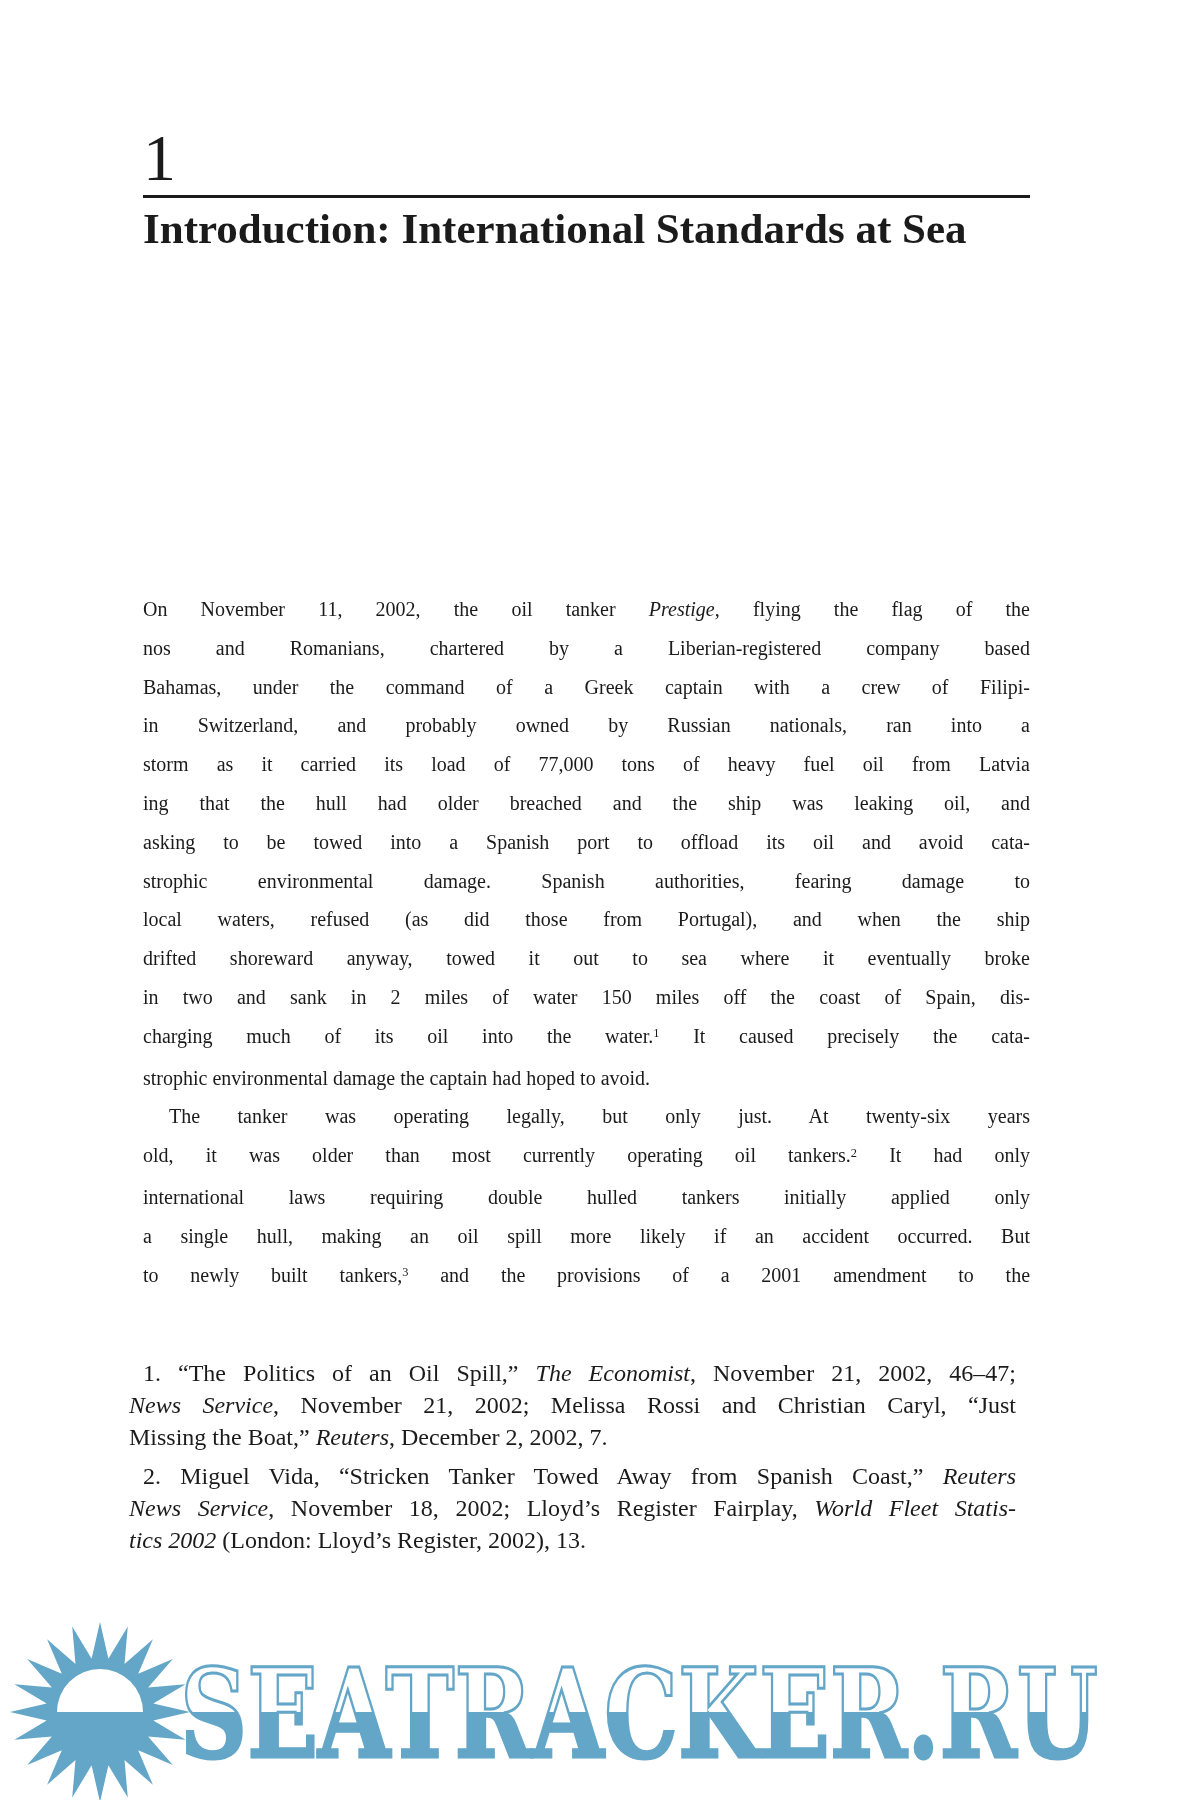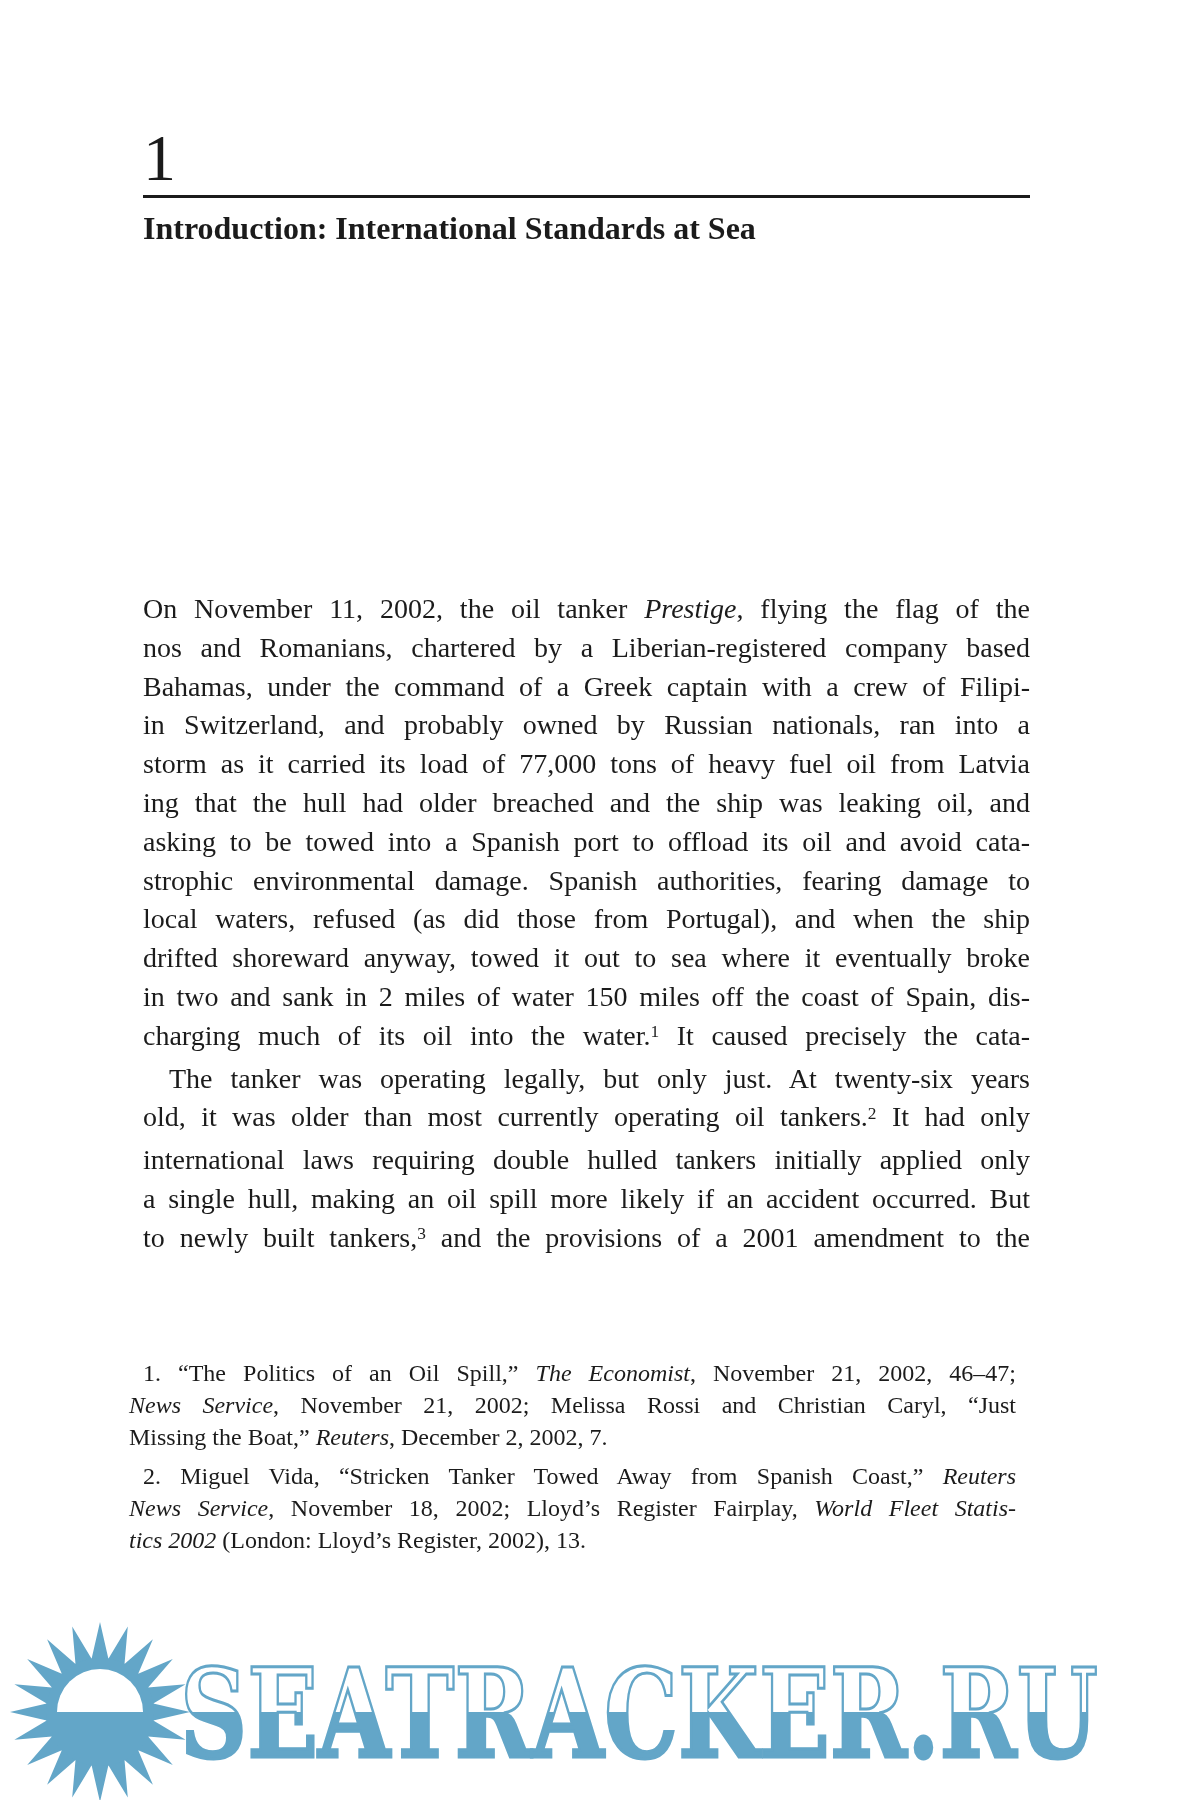--- a/index.html
+++ b/index.html
@@ -10,25 +10,25 @@
   }
   .chapter-number{
     position:absolute;left:143px;top:125px;font-size:66px;line-height:66px;
     font-weight:normal;
   }
   .chapter-rule{
     position:absolute;left:143px;top:195px;width:887px;height:3px;background:var(--ink);
   }
   .chapter-title{
     position:absolute;left:143px;top:207px;width:1000px;
-    font-size:32px;line-height:43px;font-weight:bold;white-space:nowrap;
+    font-size:43px;line-height:43px;font-weight:bold;white-space:nowrap;
   }
   .body-block{
     position:absolute;left:143px;top:590px;width:887px;
-    font-size:28px;line-height:38.8px;
+    font-size:20px;line-height:38.8px;
   }
   .fn-block{
     position:absolute;left:129px;top:1357px;width:887px;
     font-size:24px;line-height:32px;
   }
   .fn-block .para{margin-top:7px;}
   .fn-block .para:first-child{margin-top:0;}
   .fn-block .para .line:first-child{text-indent:14px;}
   .body-block .para.indent .line:first-child{text-indent:26px;}
   .line{text-align:justify;text-align-last:justify;}
@@ -59,20 +59,21 @@
         <div class="line"><span>Bahamas, under the command of a Greek captain with a crew of Filipi-</span></div>
         <div class="line"><span>in Switzerland, and probably owned by Russian nationals, ran into a</span></div>
         <div class="line"><span>storm as it carried its load of 77,000 tons of heavy fuel oil from Latvia</span></div>
         <div class="line"><span>ing that the hull had older breached and the ship was leaking oil, and</span></div>
         <div class="line"><span>asking to be towed into a Spanish port to offload its oil and avoid cata-</span></div>
         <div class="line"><span>strophic environmental damage. Spanish authorities, fearing damage to</span></div>
         <div class="line"><span>local waters, refused (as did those from Portugal), and when the ship</span></div>
         <div class="line"><span>drifted shoreward anyway, towed it out to sea where it eventually broke</span></div>
         <div class="line"><span>in two and sank in 2 miles of water 150 miles off the coast of Spain, dis-</span></div>
         <div class="line"><span>charging much of its oil into the water.</span><span class="sup">1</span><span> It caused precisely the cata-</span></div>
+        <div class="line end"><span>strophic environmental damage the captain had hoped to avoid.</span></div>
       </div>
       <div class="para indent">
         <div class="line"><span>The tanker was operating legally, but only just. At twenty-six years</span></div>
         <div class="line"><span>old, it was older than most currently operating oil tankers.</span><span class="sup">2</span><span> It had only</span></div>
         <div class="line"><span>international laws requiring double hulled tankers initially applied only</span></div>
         <div class="line"><span>a single hull, making an oil spill more likely if an accident occurred. But</span></div>
         <div class="line"><span>to newly built tankers,</span><span class="sup">3</span><span> and the provisions of a 2001 amendment to the</span></div>
       </div>
     </div>
 

